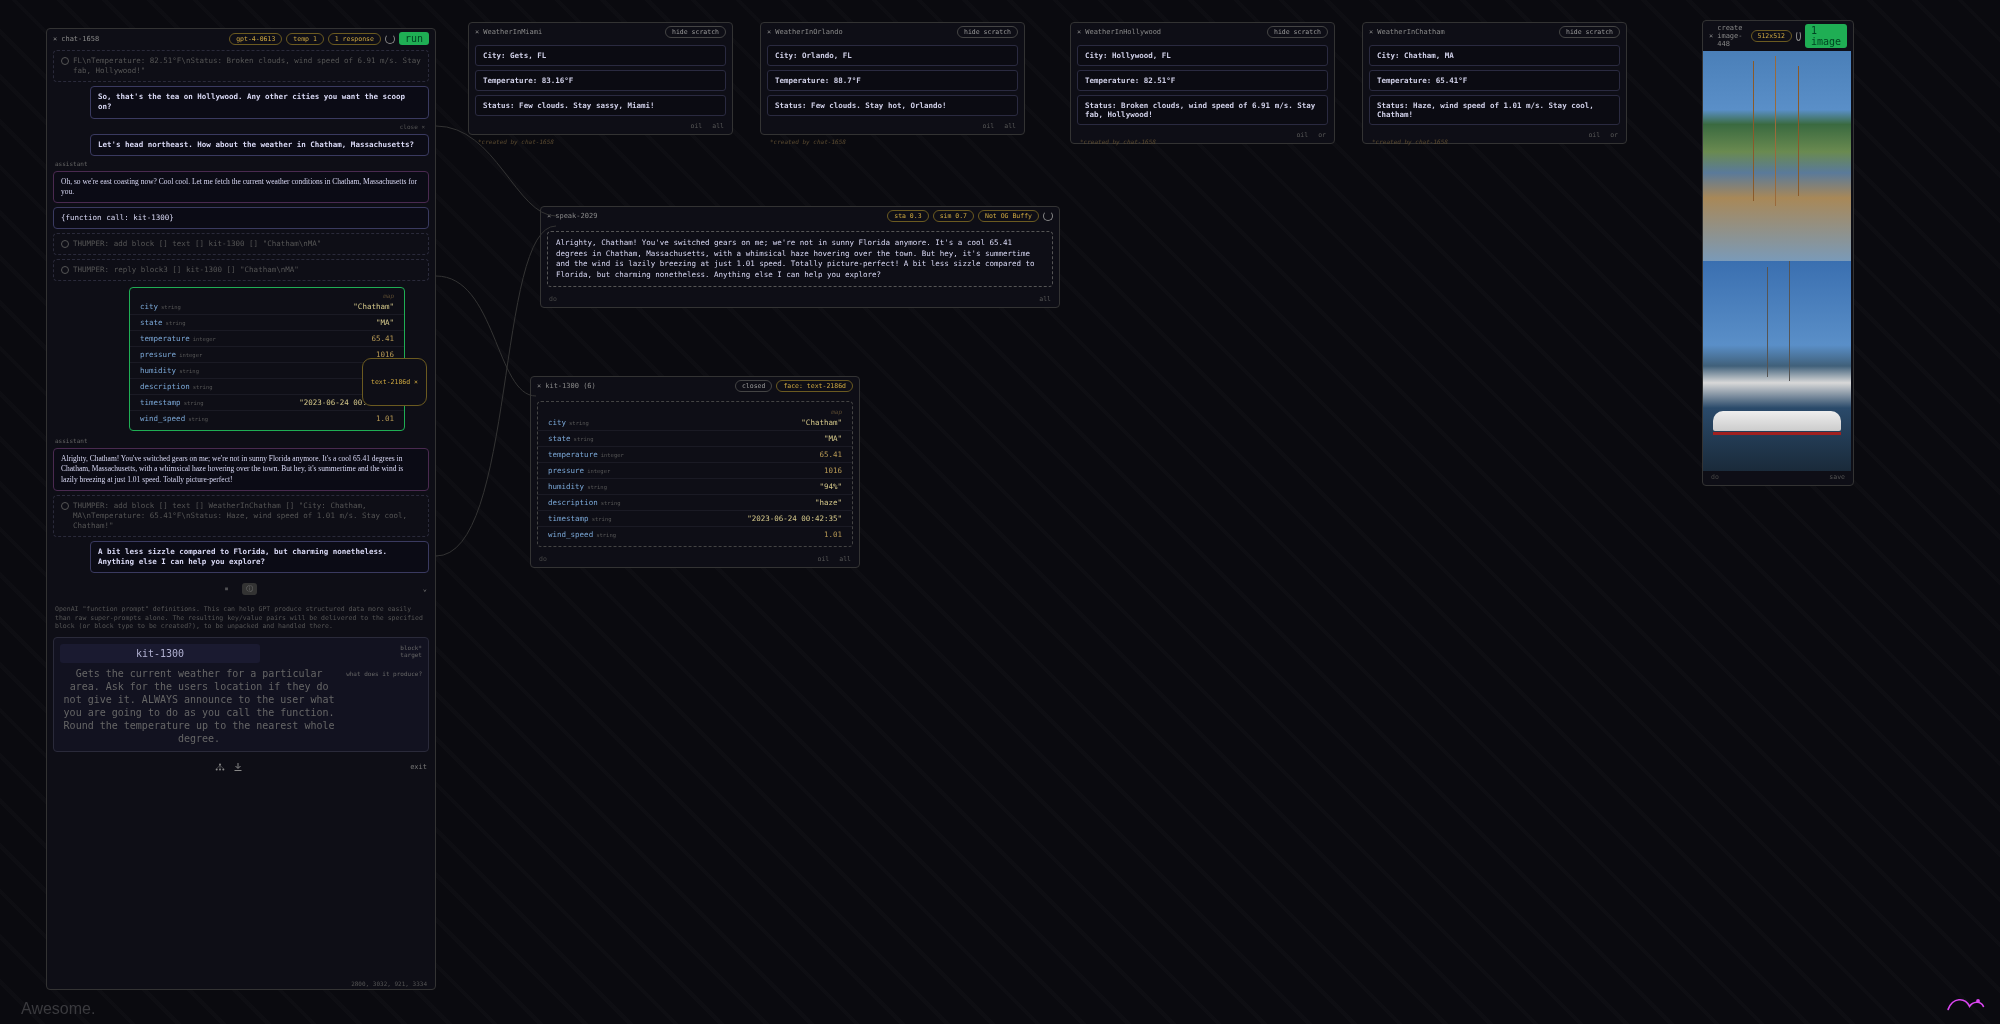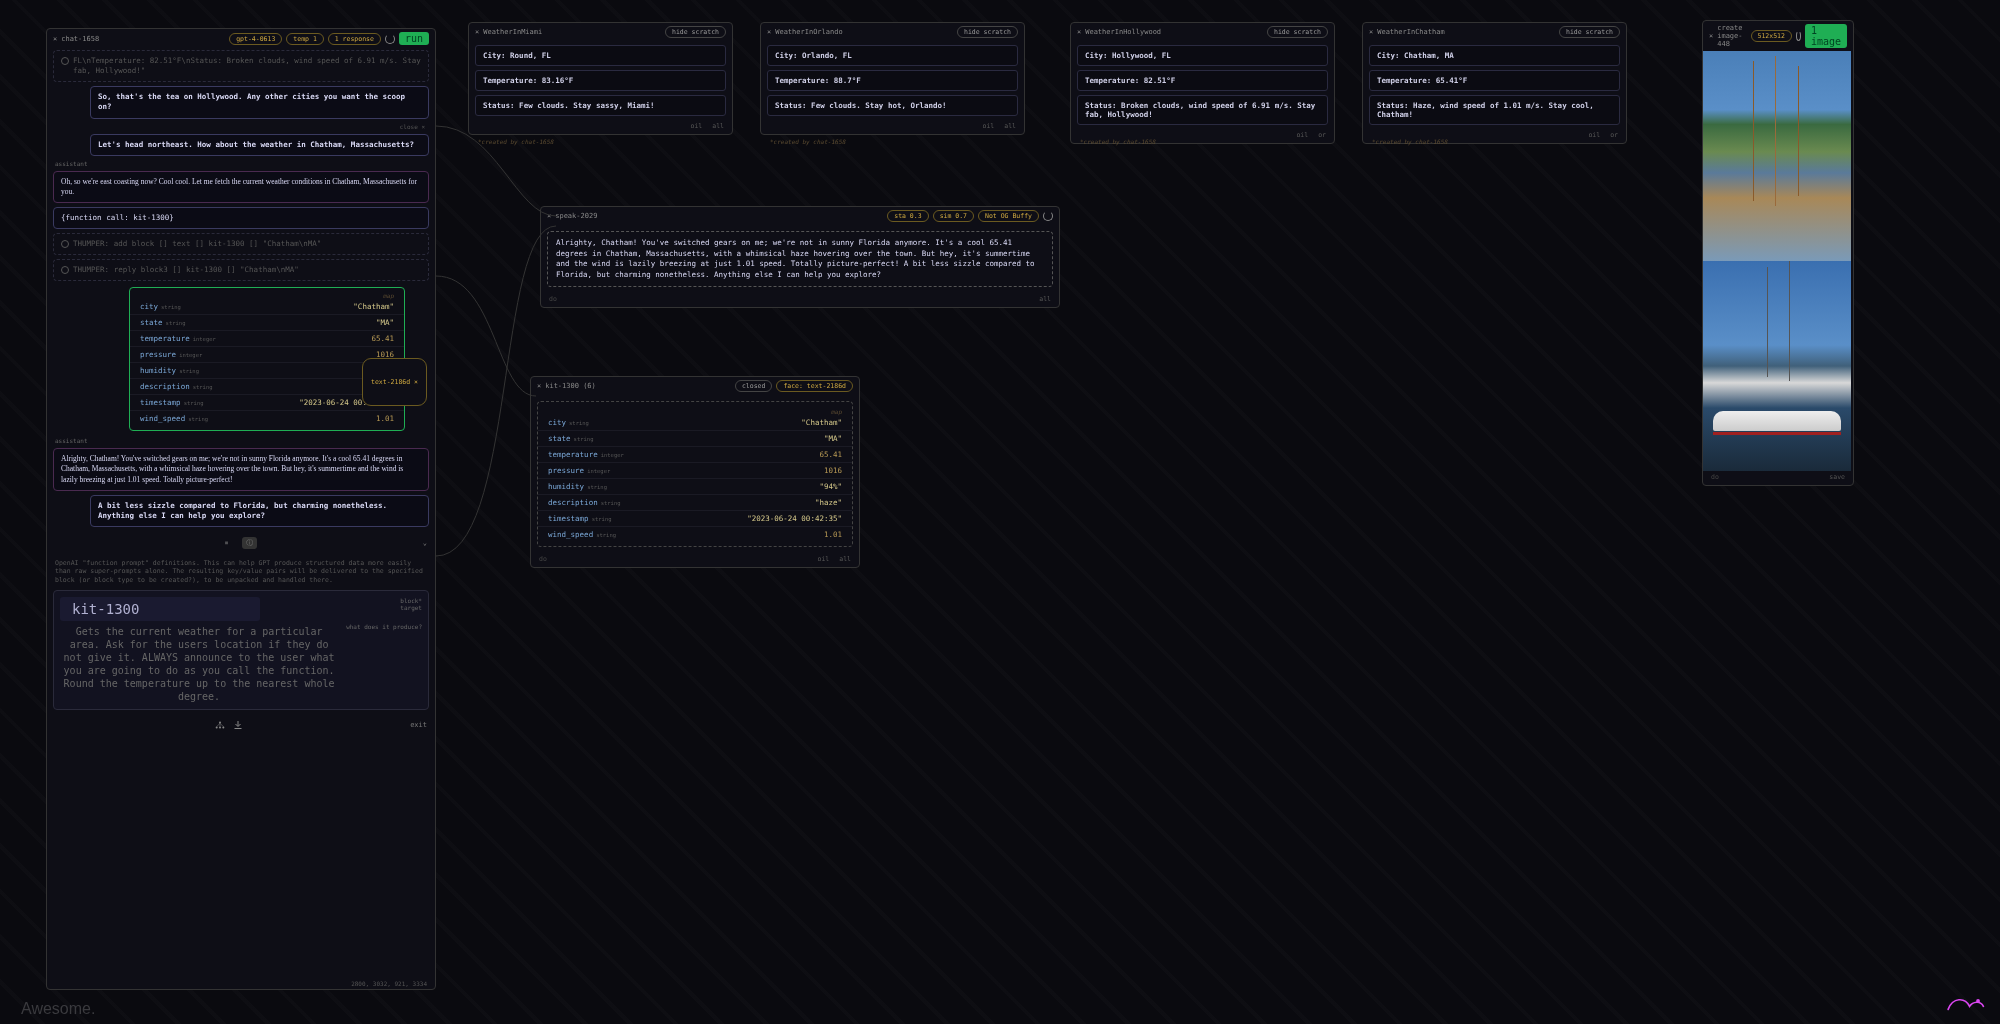--- a/index.html
+++ b/index.html
@@ -194,24 +194,25 @@
     border-radius: 4px;
     display: flex;
     gap: 8px;
   }
   .kit-left { flex: 1; }
   .kit-name {
     background: #1a1a30;
     padding: 4px 12px;
     border-radius: 3px;
     color: #b0b0d0;
-    font-size: 14px;
+    font-size: 10px;
     margin-bottom: 4px;
     display: inline-block;
     min-width: 200px;
+    text-align: center;
   }
   .kit-desc { color: #666; font-size: 10px; line-height: 1.3; text-align: center; }
   .kit-right {
     text-align: right;
     font-size: 6px;
     color: #666;
     min-width: 50px;
   }
   .bar-row {
     display: flex;
@@ -354,20 +355,24 @@
         </div>
         <div class="data-row">
           <span><span class="data-key">wind_speed</span><span class="data-type">string</span></span>
           <span class="data-val num">1.01</span>
         </div>
       </div>
   </div>
 
   <div class="role-lbl">assistant</div>
   <div class="msg msg-asst">Alrighty, Chatham! You've switched gears on me; we're not in sunny Florida anymore. It's a cool 65.41 degrees in Chatham, Massachusetts, with a whimsical haze hovering over the town. But hey, it's summertime and the wind is lazily breezing at just 1.01 speed. Totally picture-perfect!</div>
+  <div class="msg msg-thumper">
+    <span class="sys-icon"></span>
+    <span>THUMPER: add block [] text [] WeatherInChatham [] "City: Chatham, MA\nTemperature: 65.41°F\nStatus: Haze, wind speed of 1.01 m/s. Stay cool, Chatham!"</span>
+  </div>
   <div class="msg msg-user">A bit less sizzle compared to Florida, but charming nonetheless. Anything else I can help you explore?</div>
 
   <div class="toolbar-icons">
     <span>⏸</span>
     <span style="background:#333;border-radius:3px;padding:1px 4px;">ⓘ</span>
     <span class="chevron-toggle">⌄</span>
   </div>
 
   <div class="desc-text">OpenAI "function prompt" definitions. This can help GPT produce structured data more easily than raw super-prompts alone. The resulting key/value pairs will be delivered to the specified block (or block type to be created?), to be unpacked and handled there.</div>
 
@@ -411,21 +416,21 @@
 </div>
 
 <div id="wp-container">
     <div class="panel" style="left: 468px; top: 22px; width: 265px;">
     <div class="panel-hdr">
       <span class="close">×</span>
       <span>WeatherInMiami</span>
       <span class="spacer"></span>
       <span class="pill-gray">hide scratch</span>
     </div>
-    <div class="field-box">City: Round, FL</div>
+    <div class="field-box">City: Gets, FL</div>
       <div class="field-box">Temperature: 83.16°F</div>
       <div class="field-box">Status: Few clouds. Stay sassy, Miami!</div>
     <div class="footer-ctrls">
       <span>oil</span>
       <span>all</span>
     </div>
     </div>
     <div class="panel" style="left: 760px; top: 22px; width: 265px;">
     <div class="panel-hdr">
       <span class="close">×</span>

